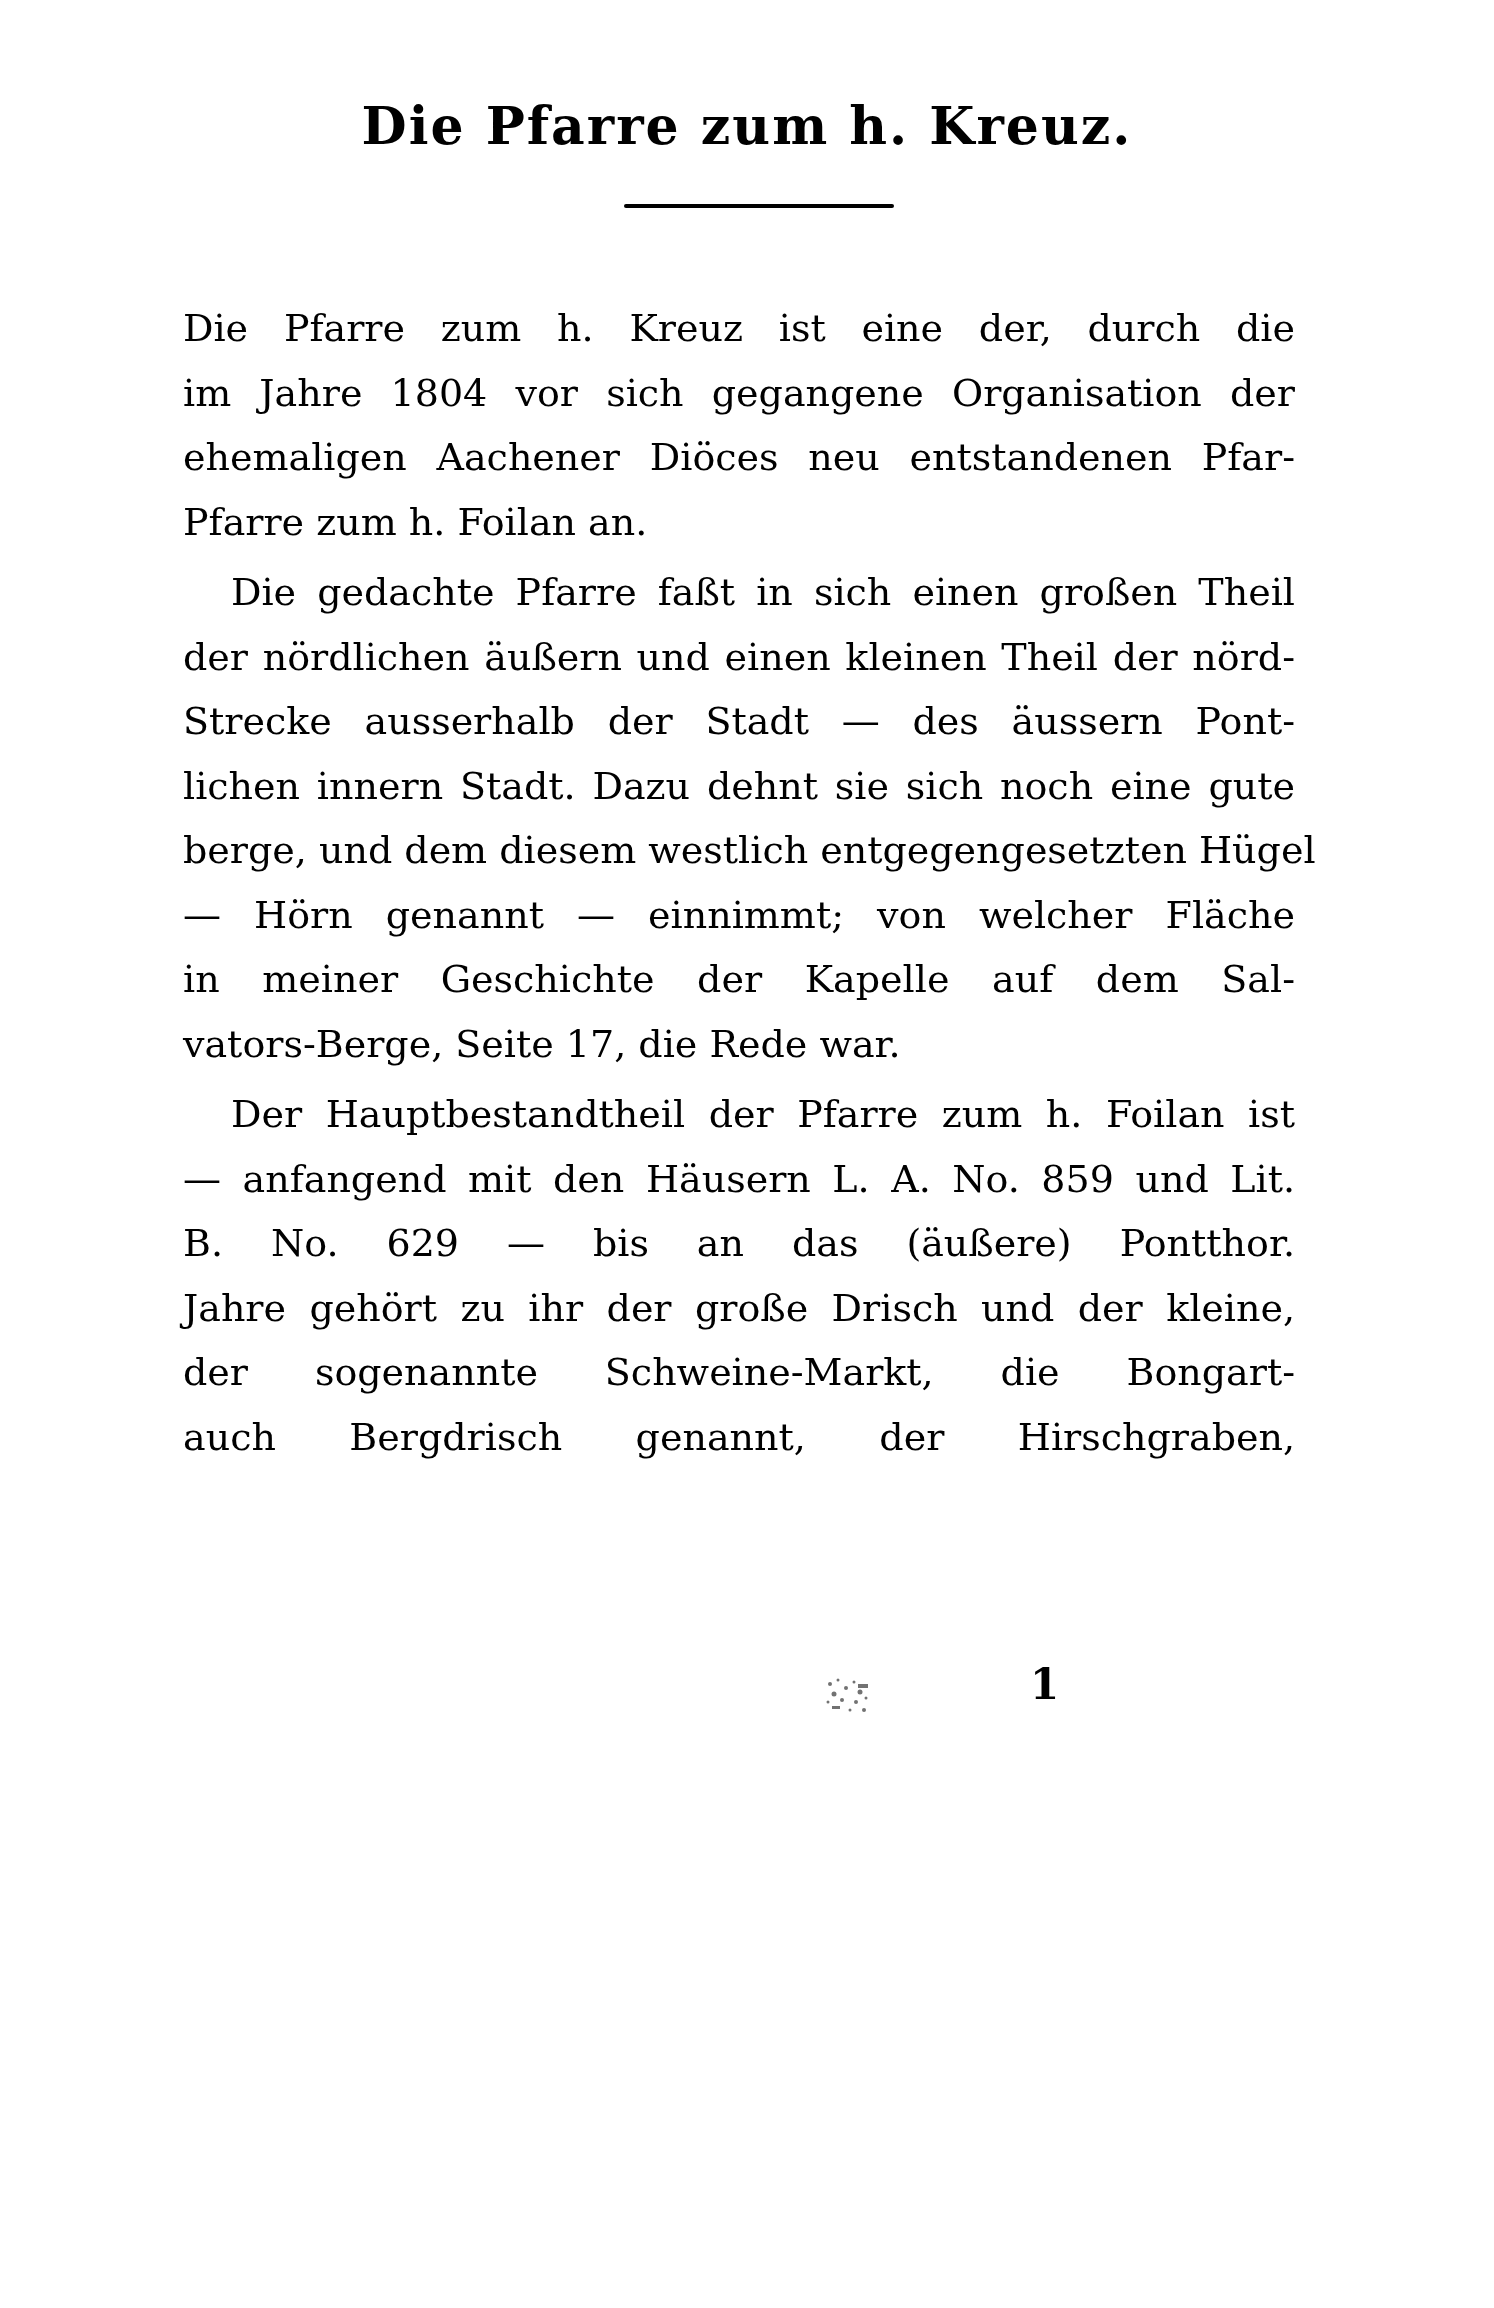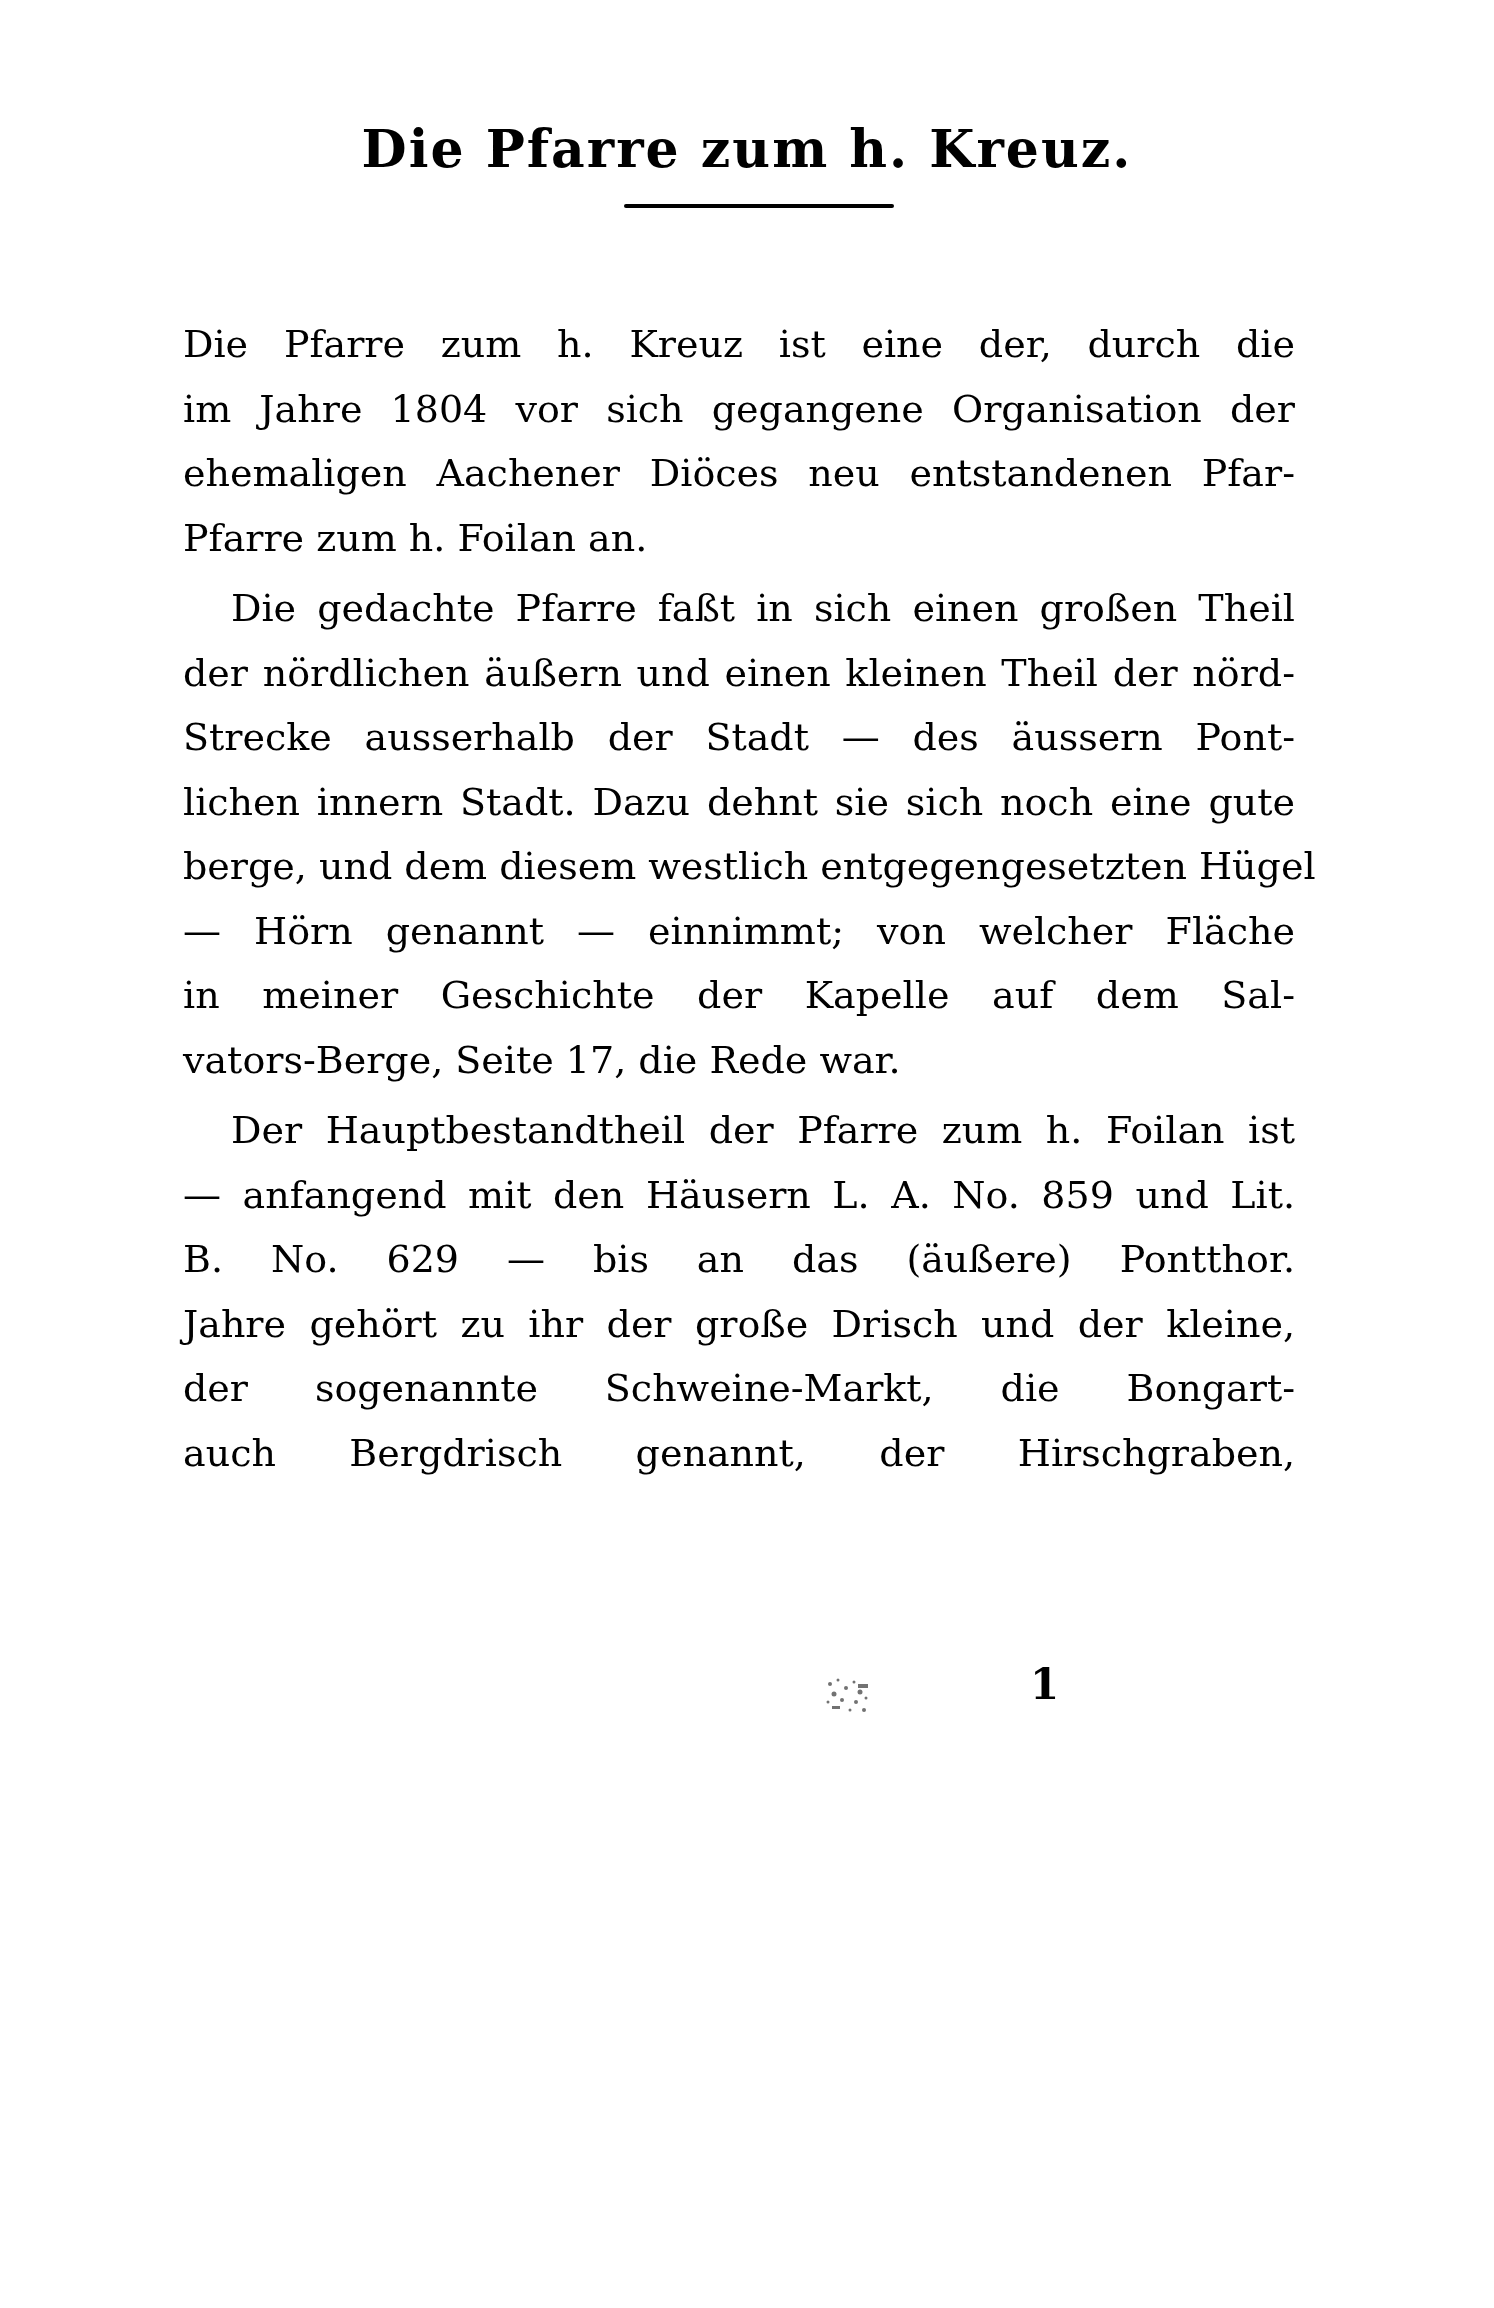--- a/index.html
+++ b/index.html
@@ -17,42 +17,42 @@
     }
     .page {
       position: absolute;
       left: 0; top: 0;
       width: 1494px;
       height: 2308px;
     }
     .title {
       position: absolute;
       left: 0;
-      top: 79px;
+      top: 56px;
       width: 1494px;
       text-align: center;
       font-family: "DejaVu Serif", "Liberation Serif", serif;
       font-weight: bold;
       font-size: 52px;
       letter-spacing: 2px;
       line-height: 70px;
     }
     .rule {
       position: absolute;
       left: 624px;
       top: 204px;
       width: 270px;
       height: 4px;
       background: #000;
       border-radius: 2px;
     }
     .body-text {
       position: absolute;
       left: 183px;
-      top: 312px;
+      top: 296px;
       width: 1112px;
     }
     .line {
       display: block;
       height: 64.5px;
       line-height: 64.5px;
       font-size: 38px;
       font-family: "DejaVu Serif", "Liberation Serif", serif;
       white-space: nowrap;
       text-align: justify;

